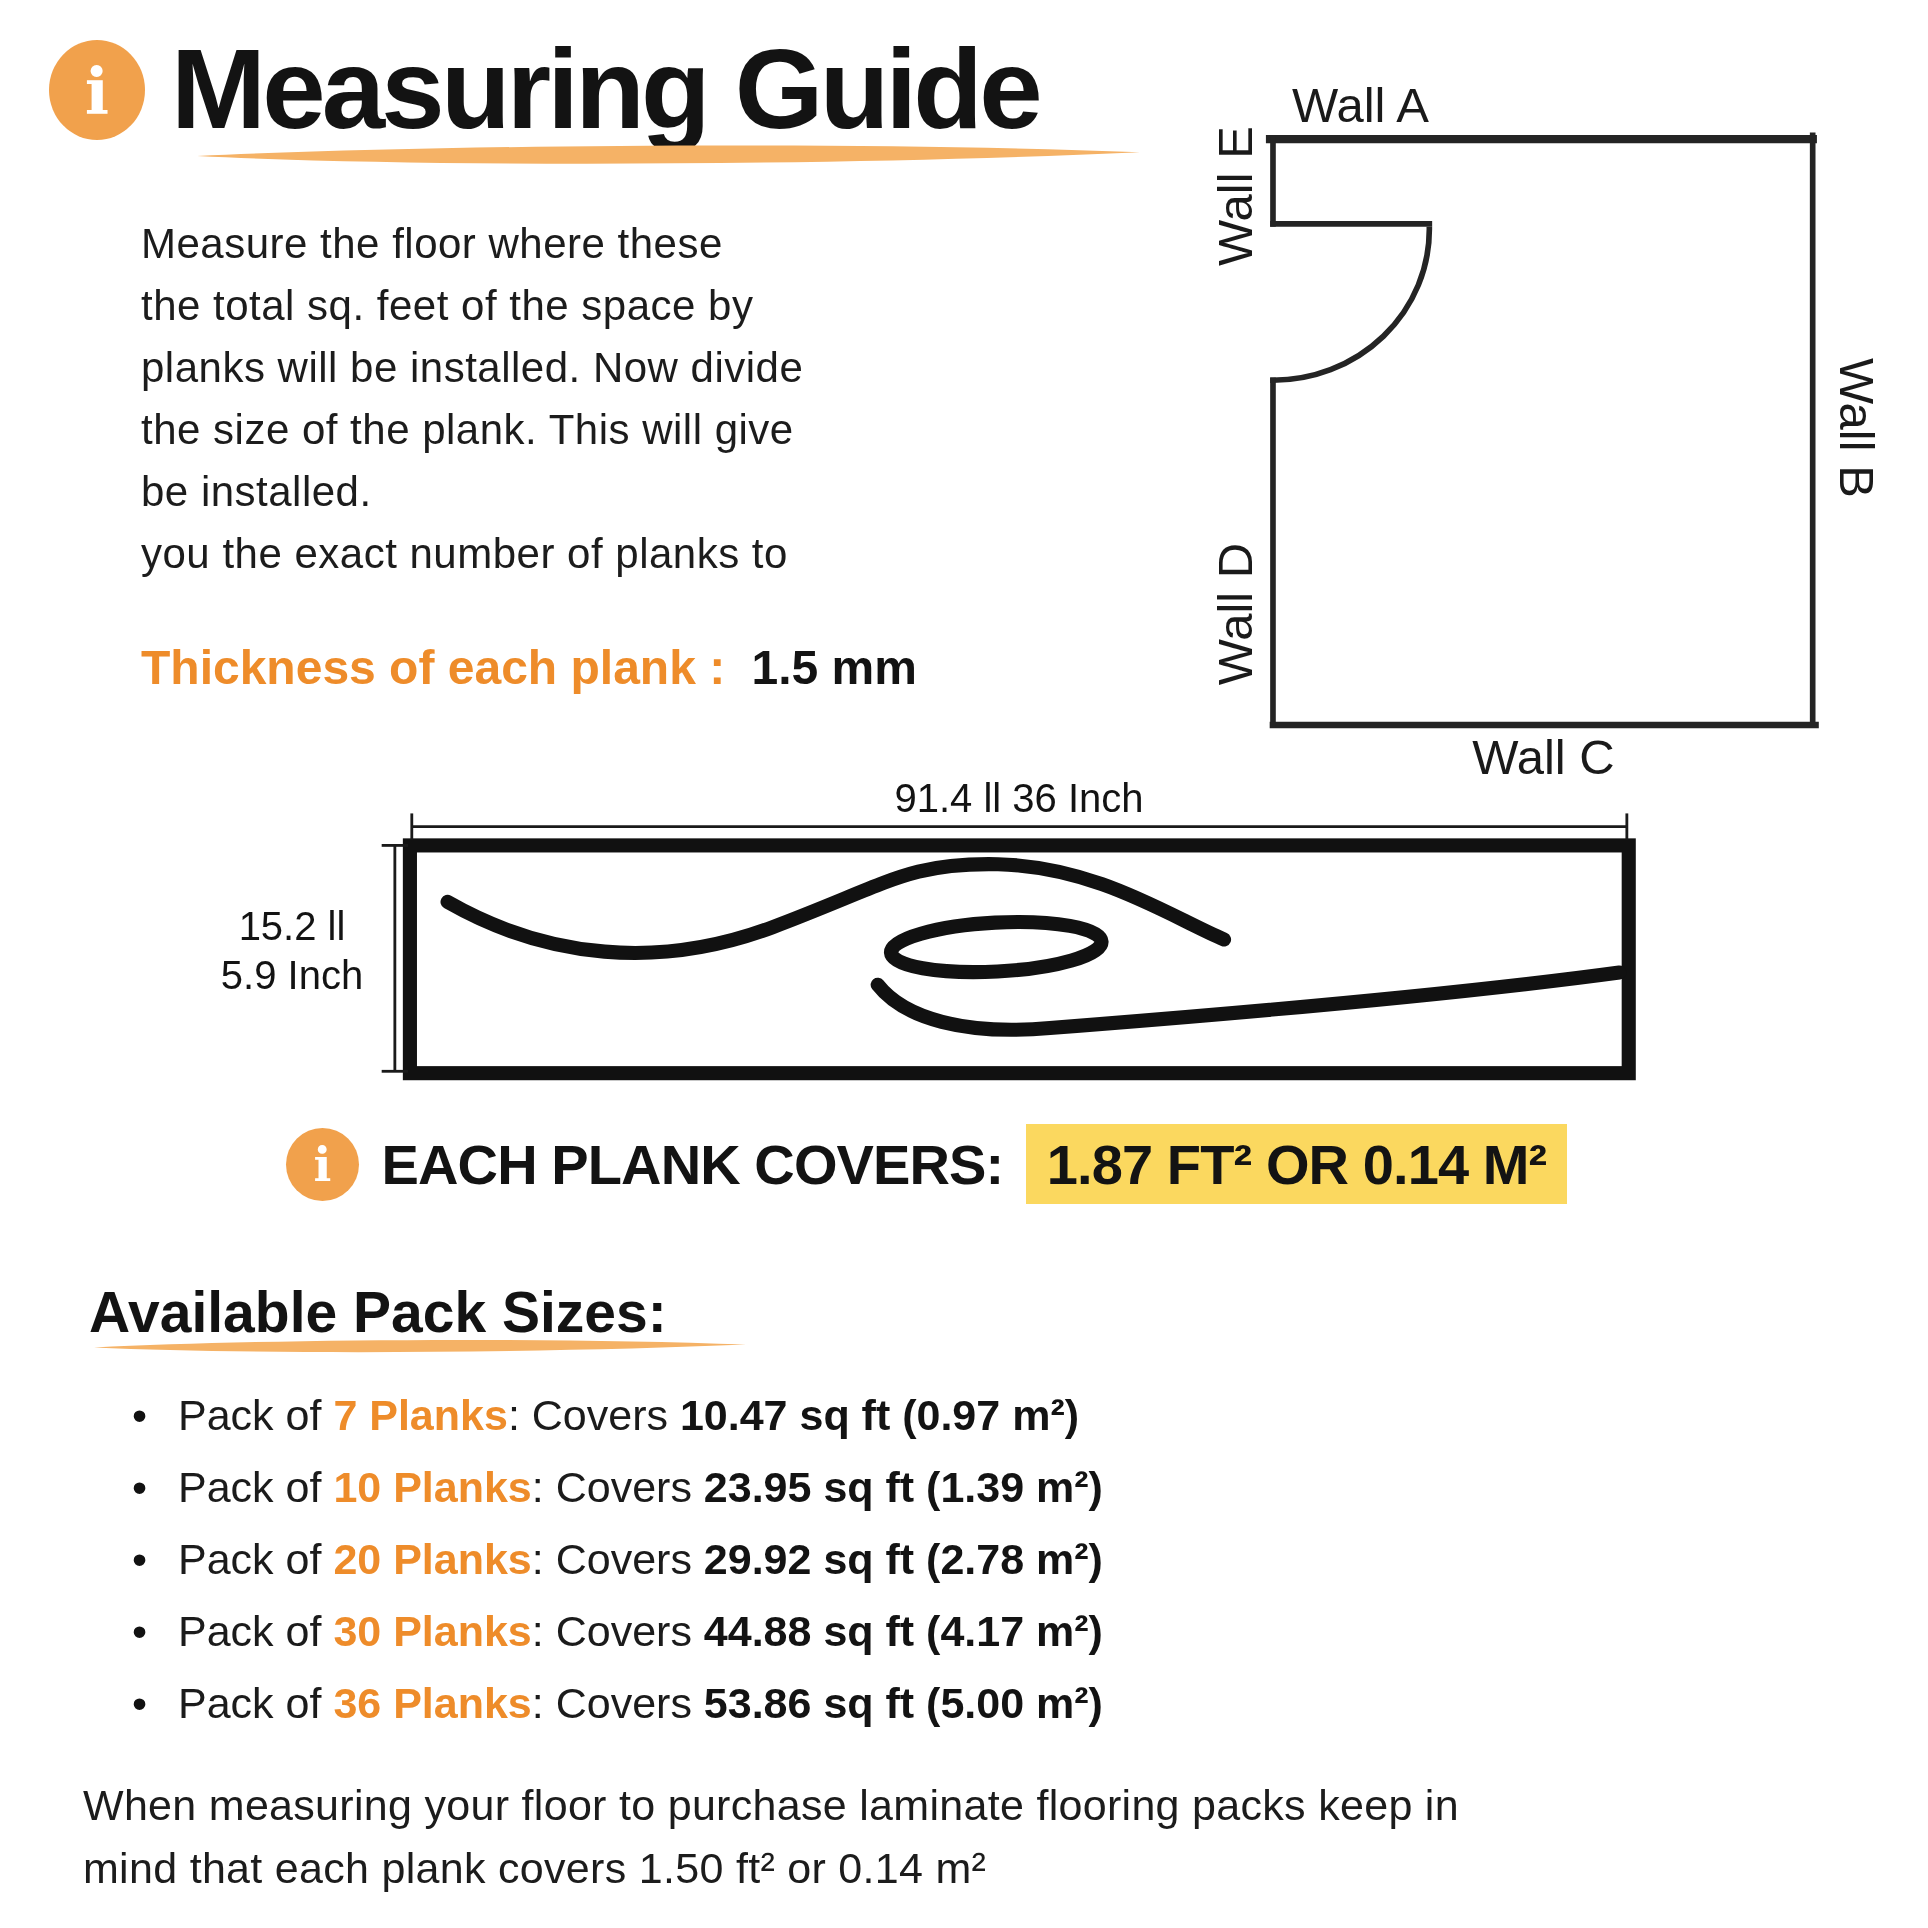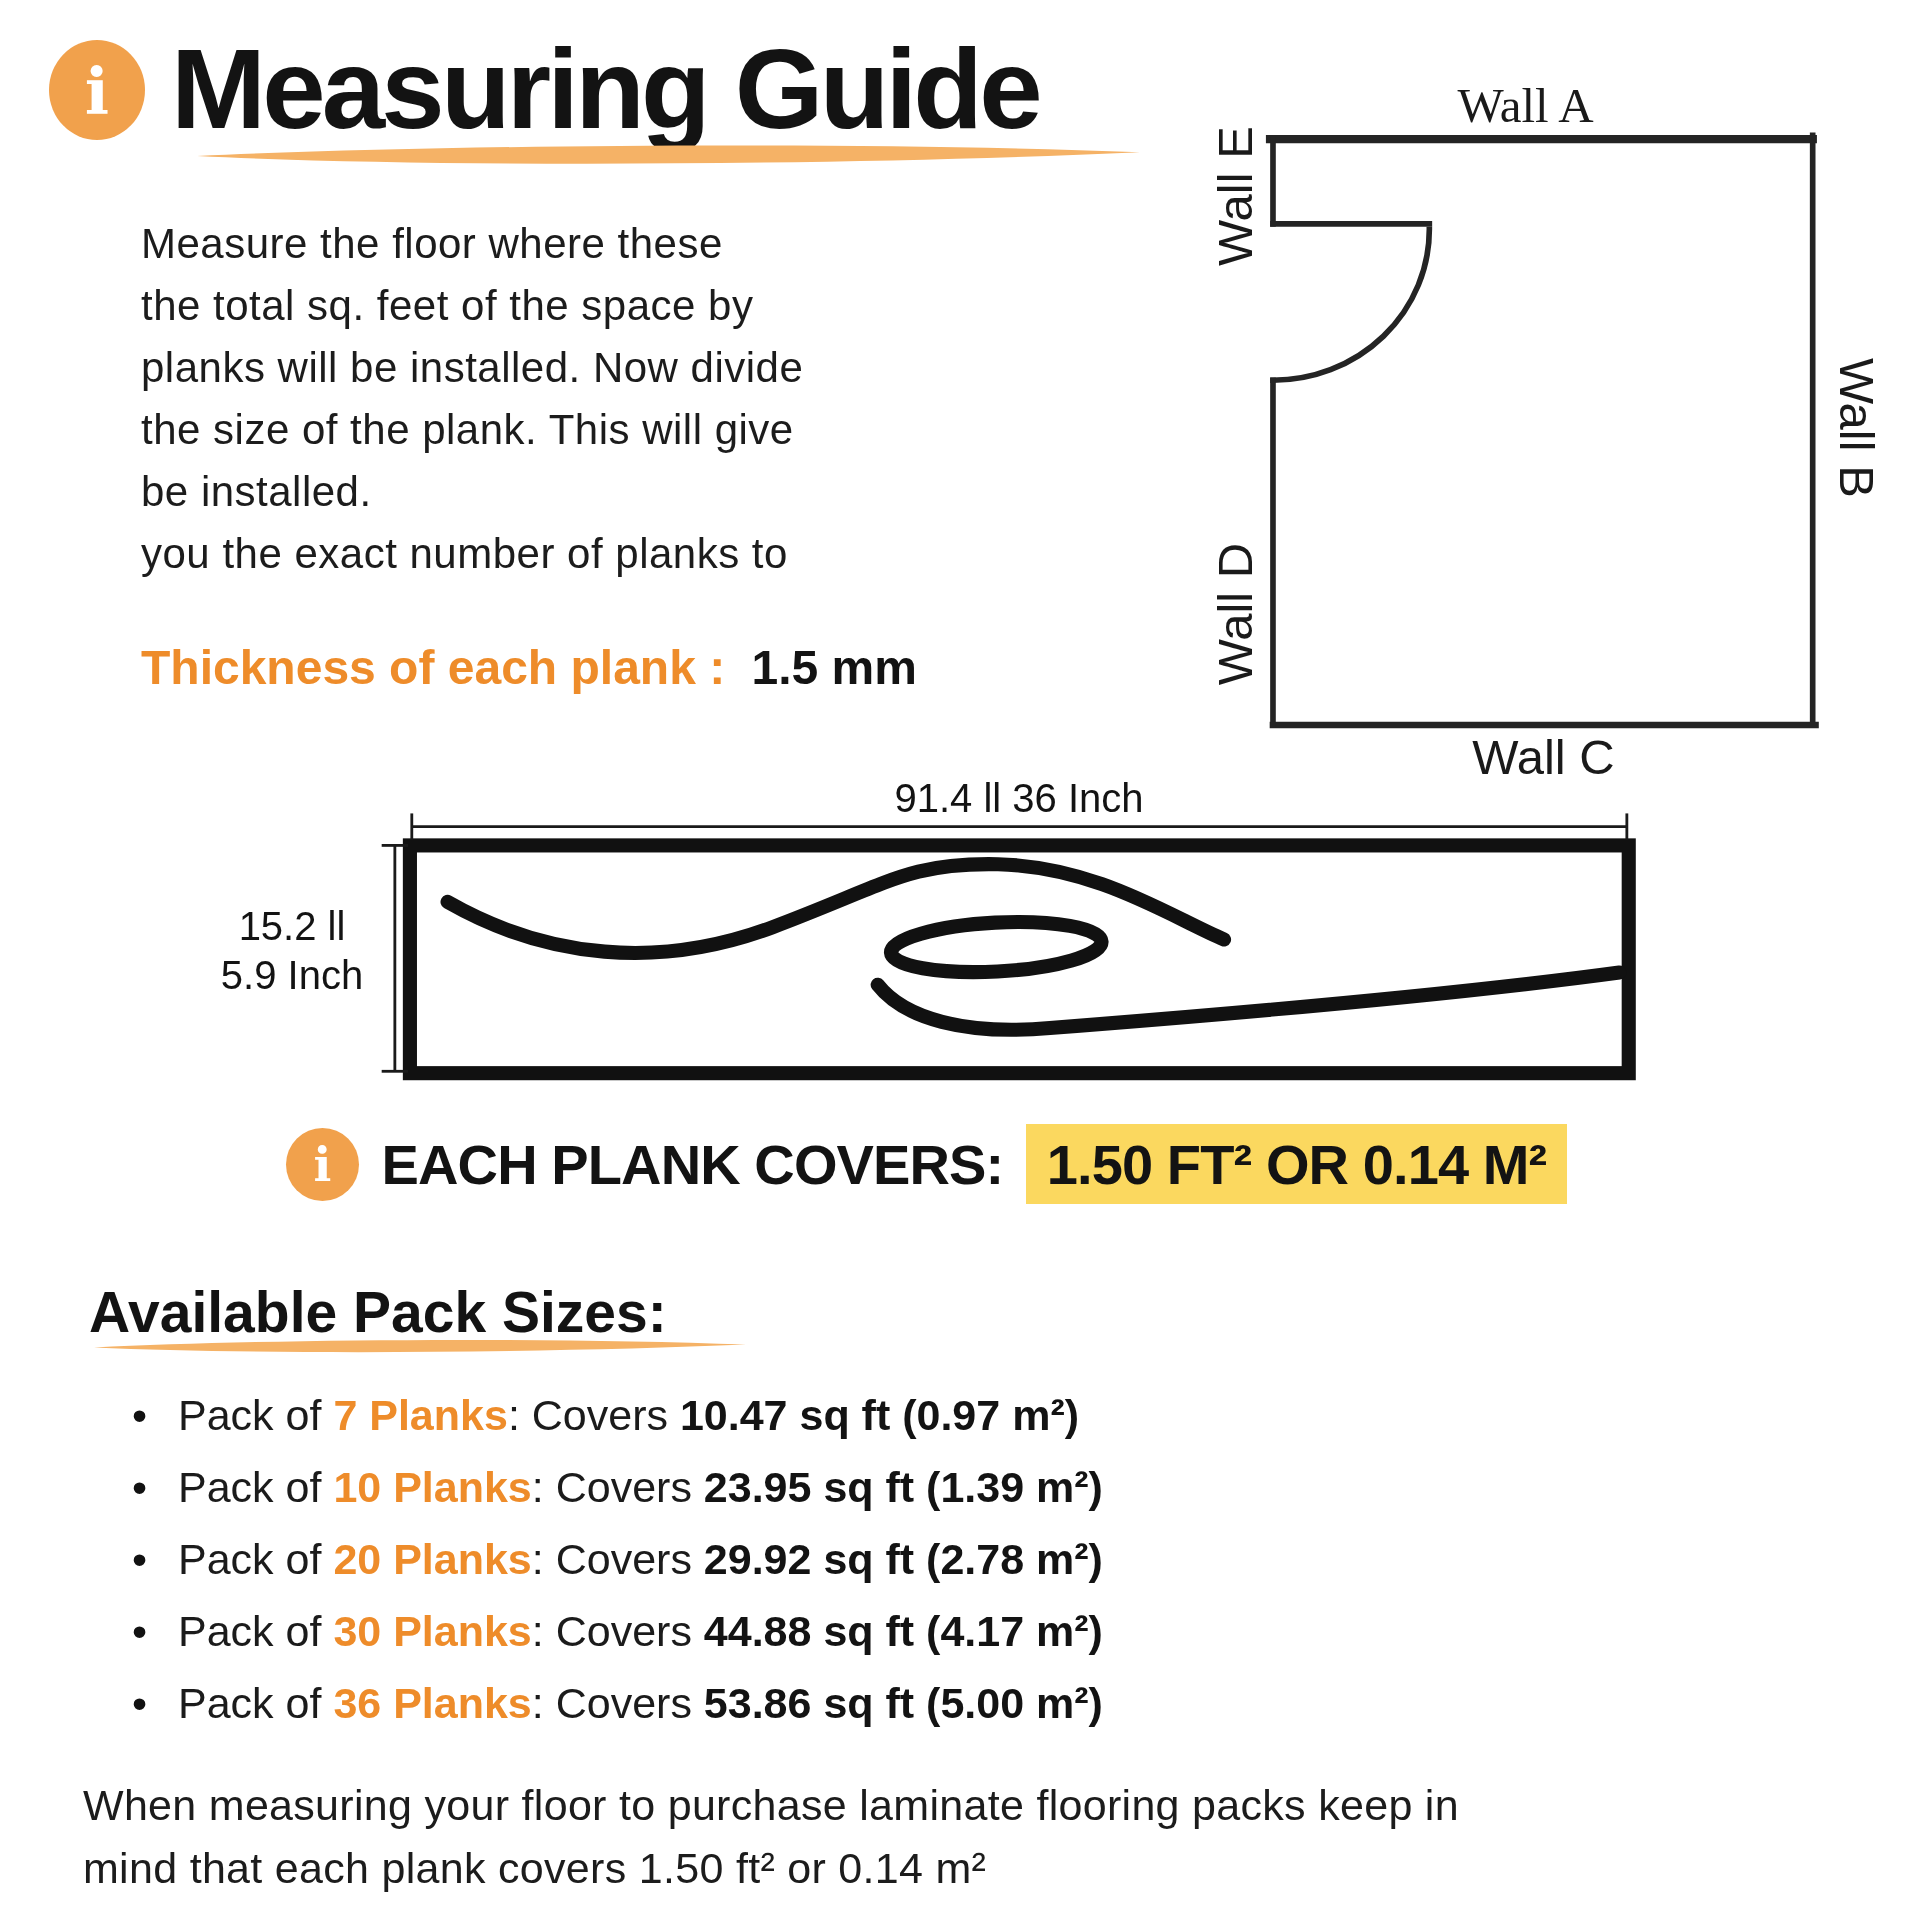--- a/index.html
+++ b/index.html
@@ -28,21 +28,21 @@
   
   .intro{left:141px;top:213px;font-size:42px;line-height:62px;color:#1c1c1c;letter-spacing:0.5px;}
 
   
   .thickness{left:141px;top:640px;font-size:48px;font-weight:700;white-space:nowrap;}
   .thickness .t-label{color:#EE8C2A;}
   .thickness .t-value{color:#131313;margin-left:13px;}
 
   
   .wall-label{font-size:49px;color:#1a1a1a;white-space:nowrap;}
-  .wall-a{left:1256px;top:77px;width:539px;text-align:center;font-family:Liberation Serif, serif;}
+  .wall-a{left:1292px;top:77px;width:539px;}
   .wall-c{left:1274px;top:729px;width:539px;text-align:center;}
   .wall-rot{transform:translate(-50%,-50%) rotate(-90deg);}
   .wall-rot-cw{transform:translate(-50%,-50%) rotate(90deg);}
   .wall-e{left:1235px;top:196px;}
   .wall-d{left:1235px;top:614px;}
   .wall-b{left:1857px;top:428px;}
 
   
   .dim-label{font-weight:400;color:#131313;font-size:40px;white-space:nowrap;}
   .plank-width-label{left:774px;top:776px;width:490px;text-align:center;}
@@ -134,21 +134,21 @@
   <div class="dim-label plank-height-label abs">
     <div>15.2 ll</div>
     <div>5.9 Inch</div>
   </div>
 
   <div class="coverage abs">
     <div class="info-icon sm">
       <span>i</span>
     </div>
     <span class="cov-label">EACH PLANK COVERS:</span>
-    <span class="cov-highlight">1.50 FT² OR 0.14 M²</span>
+    <span class="cov-highlight">1.87 FT² OR 0.14 M²</span>
   </div>
 
   <div class="pack-heading abs">Available Pack Sizes:</div>
   <svg class="abs swoosh" style="left:94px;top:1337px;" width="652" height="19" viewBox="0 0 692 20">
     <path d="M 0 11 C 180 2, 480 0, 692 8 C 480 17, 180 19, 0 11 Z" fill="#F5B266"></path>
   </svg>
   <ul class="pack-list abs">
     <li>
       <span>Pack of </span><span class="pack-qty">7 Planks</span><span>: Covers </span><span class="pack-value">10.47 sq ft (0.97 m²)</span>
     </li>

